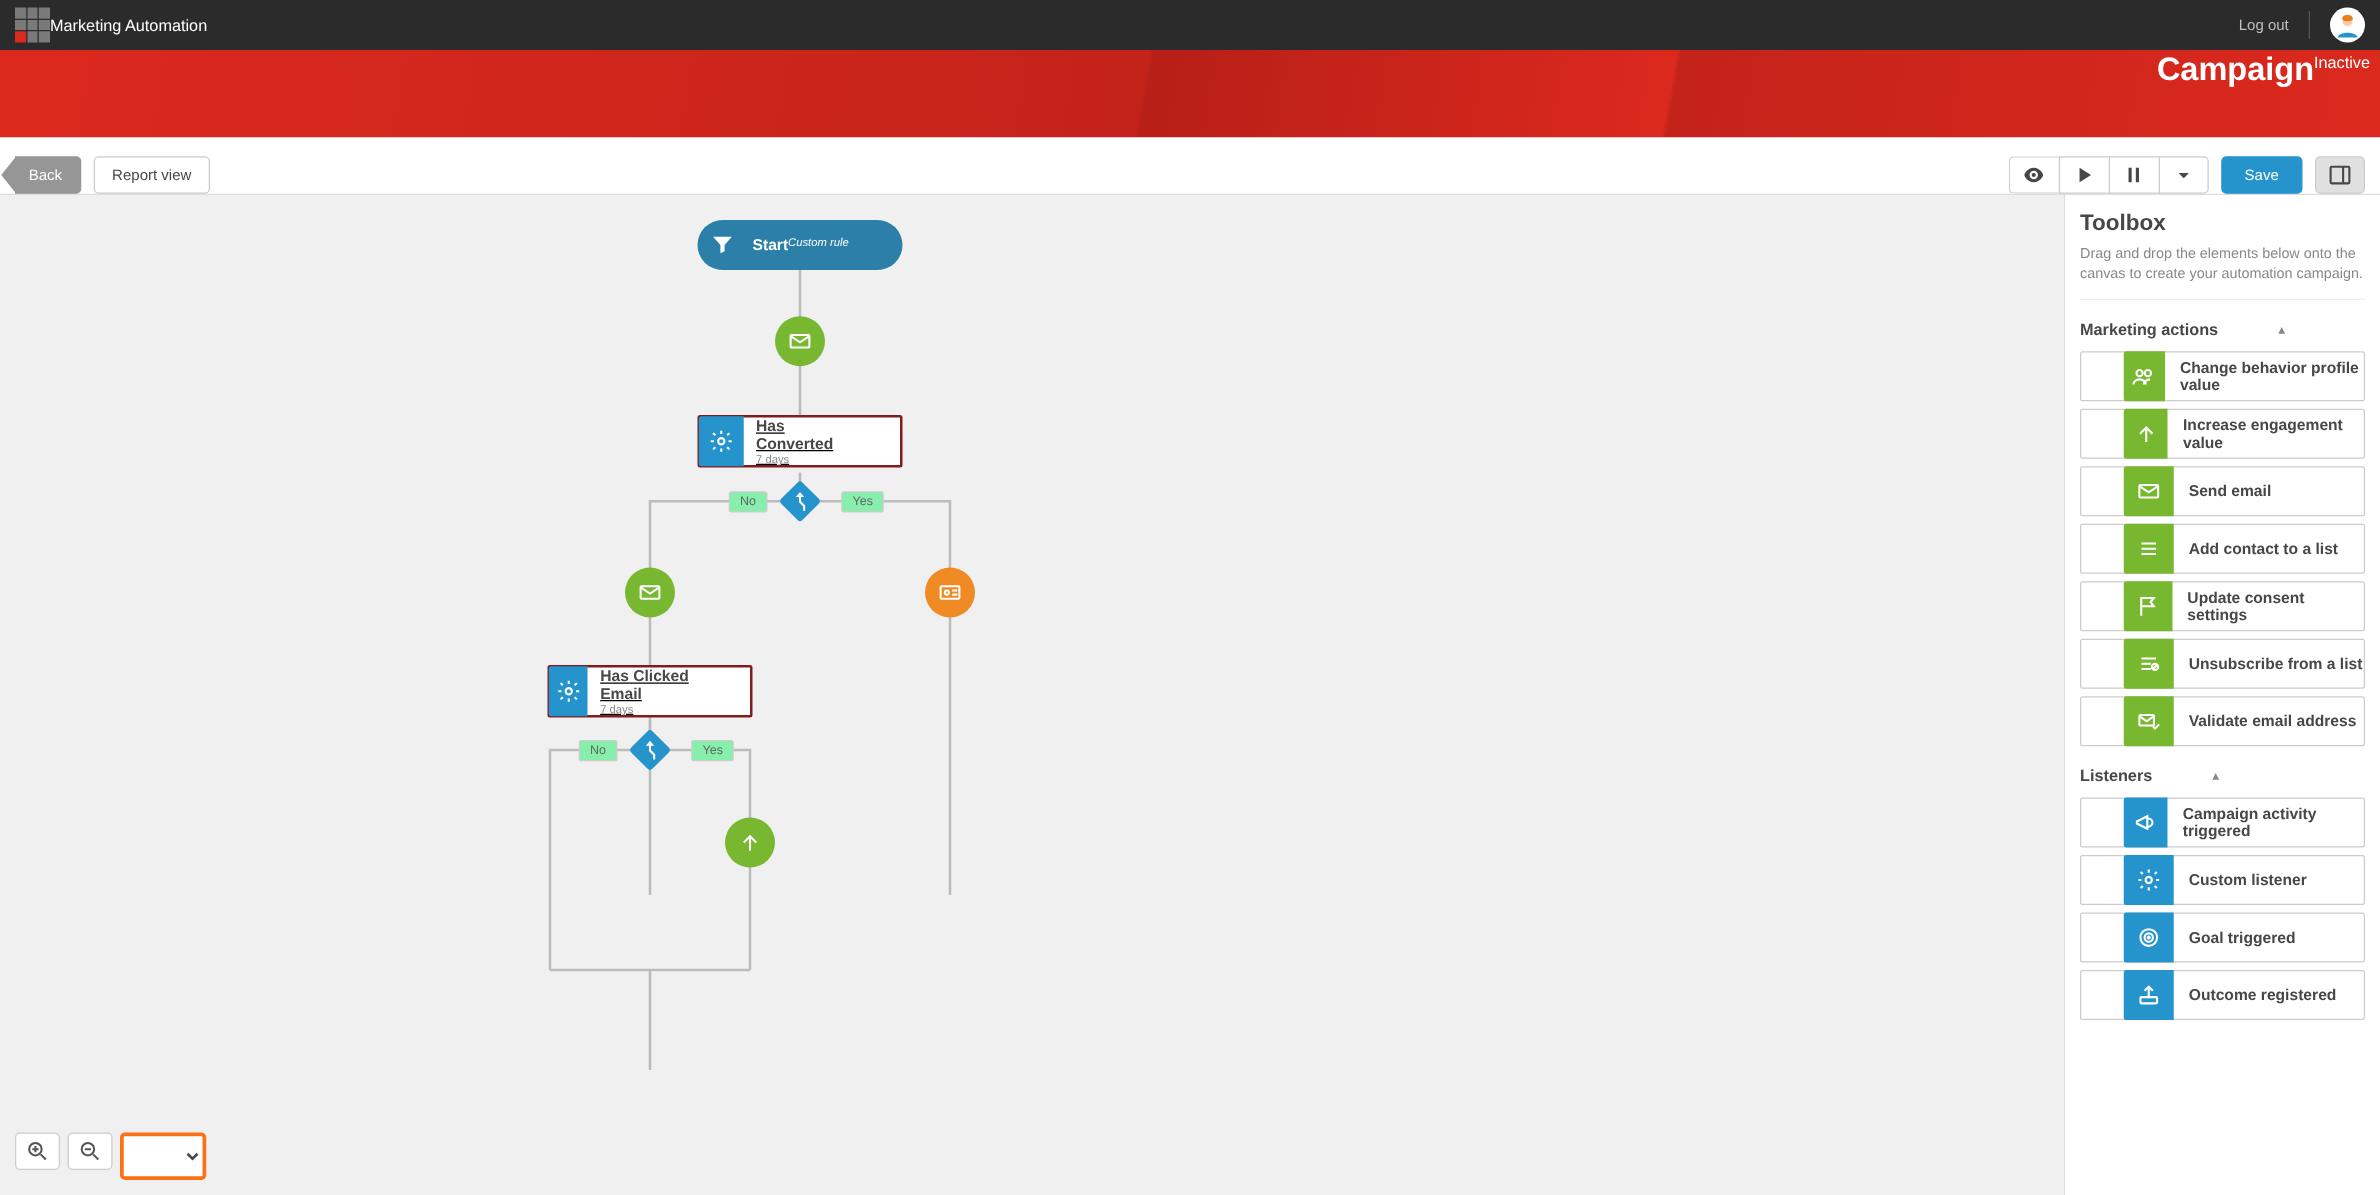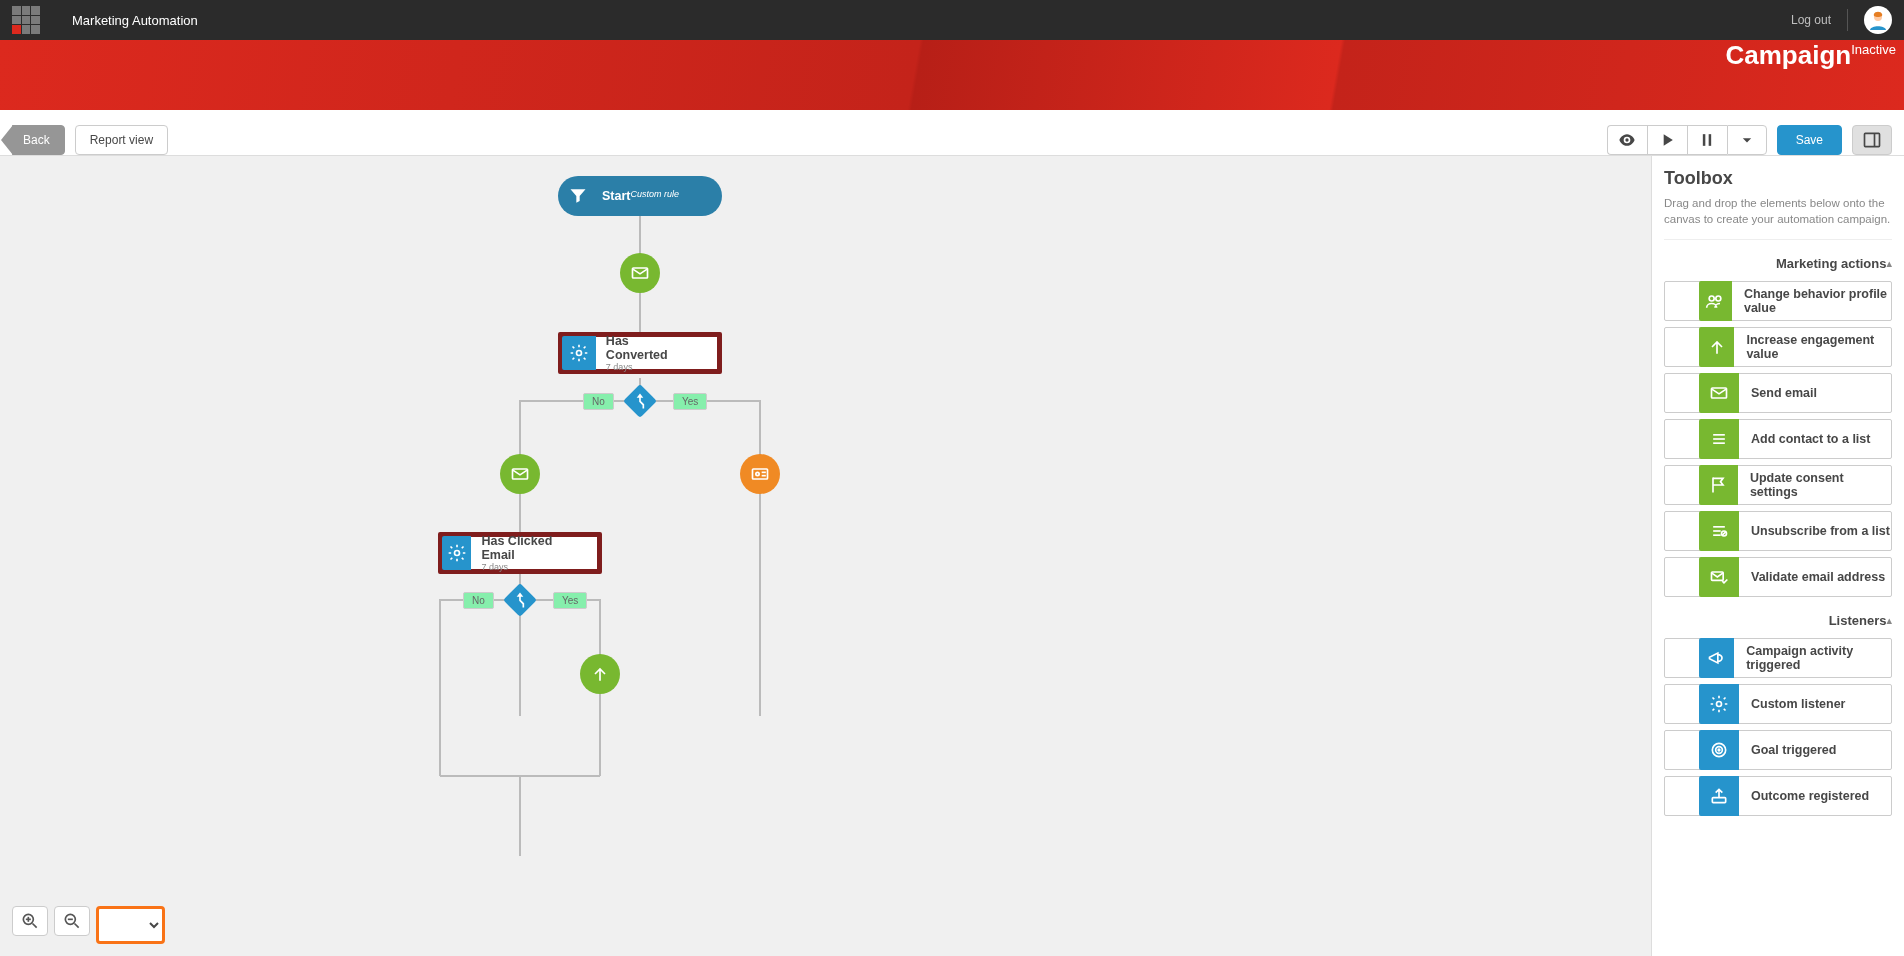--- a/index.html
+++ b/index.html
@@ -3,21 +3,21 @@
 <meta charset="utf-8">
 <style>
 * { margin: 0; padding: 0; box-sizing: border-box; font-family: "Segoe UI", Arial, sans-serif; }
 html, body { width: 100%; height: 100%; overflow: hidden; background: #f0f0f0; }
 
 
 .black-bar {
   height: 40px; background: #2b2b2b; display: flex; align-items: center;
   padding: 0 12px; justify-content: space-between; color: #fff;
 }
-.black-bar .left { display: flex; align-items: center; gap: 32px; }
+.black-bar .left { display: flex; align-items: center; gap: 0; }
 .app-grid-icon {
   width: 28px; height: 28px; display: grid; grid-template-columns: repeat(3,1fr);
   grid-template-rows: repeat(3,1fr); gap: 1px;
 }
 .app-grid-icon span { background: #7a7a7a; }
 .app-grid-icon span:nth-child(7){ background:#dc291e; }
 .brand-label { font-size: 13px; color: #fff; }
 .black-bar .right { display: flex; align-items: center; gap: 16px; }
 .logout-link { font-size: 12px; color: #bfbfbf; text-decoration: none; }
 .vdiv { width: 1px; height: 22px; background: #555; }
@@ -75,21 +75,21 @@
   position: absolute; display: flex; align-items: center; height: 40px;
   border-radius: 20px; color: #fff; padding-right: 20px;
 }
 .node-pill .icon-circ { width: 40px; height: 40px; display:flex; align-items:center; justify-content:center; }
 .node-pill .text { margin-left: 4px; display:flex; flex-direction:row; }
 .node-pill .text .t1 { font-size: 12.5px; font-weight: 600; }
 .node-pill .text .t2 { font-size: 9px; font-style: italic; }
 
 .node-box {
   position: absolute; display: flex; align-items: stretch; height: 42px;
-  background: #fff; border: 5px solid #7f1d1d; border-radius: 2px;
+  background: #fff; border: 2px solid #7f1d1d; border-radius: 2px; text-decoration: underline;
 }
 .node-box .icon-sq {
   width: 42px; background: #2694cc; color:#fff; display:flex; align-items:center;
   justify-content:center; margin: -1px 0 -1px -1px; border-radius: 2px 0 0 2px;
 }
 .node-box .text { padding: 6px 40px 6px 10px; display:flex; flex-direction:column; justify-content:center; }
 .node-box .text .t1 { font-size: 12.5px; font-weight: 600; color: #474747; }
 .node-box .text .t2 { font-size: 9px; color: #888; }
 
 .circle-node {
@@ -119,21 +119,21 @@
 
 
 .toolbox {
   width: 253px; border-left: 1px solid #ddd; background: #fff; padding: 12px 12px;
   overflow-y: auto;
 }
 .toolbox h2 { font-size: 18px; font-weight: 700; color: #474747; margin-bottom: 6px; }
 .toolbox .descr { font-size: 11.5px; color: #888; line-height: 1.4; padding-bottom: 12px; border-bottom: 1px solid #eee; }
 .tool-section { margin-top: 16px; }
 .tool-section-header {
-  display:flex; justify-content:flex-end; align-items:center; cursor:pointer; margin-bottom: 10px;
+  display:flex; justify-content:flex-start; align-items:center; cursor:pointer; margin-bottom: 10px; gap: 48px;
 }
 .tool-section-header .label { font-size: 13px; font-weight: 700; color: #474747; }
 .tool-section-header .chev { font-size: 11px; color: #888; }
 .tool-item {
   display:flex; align-items:center; height: 40px; border:1px solid #ccc; border-radius: 2px;
   margin-bottom: 6px; background:#fff; cursor: grab; padding-left: 35px;
 }
 .tool-item .icon-sq {
   width: 40px; height: 40px; display:flex; align-items:center; justify-content:center;
   color:#fff; margin: -1px 0 -1px -1px; border-radius: 2px 0 0 2px;

